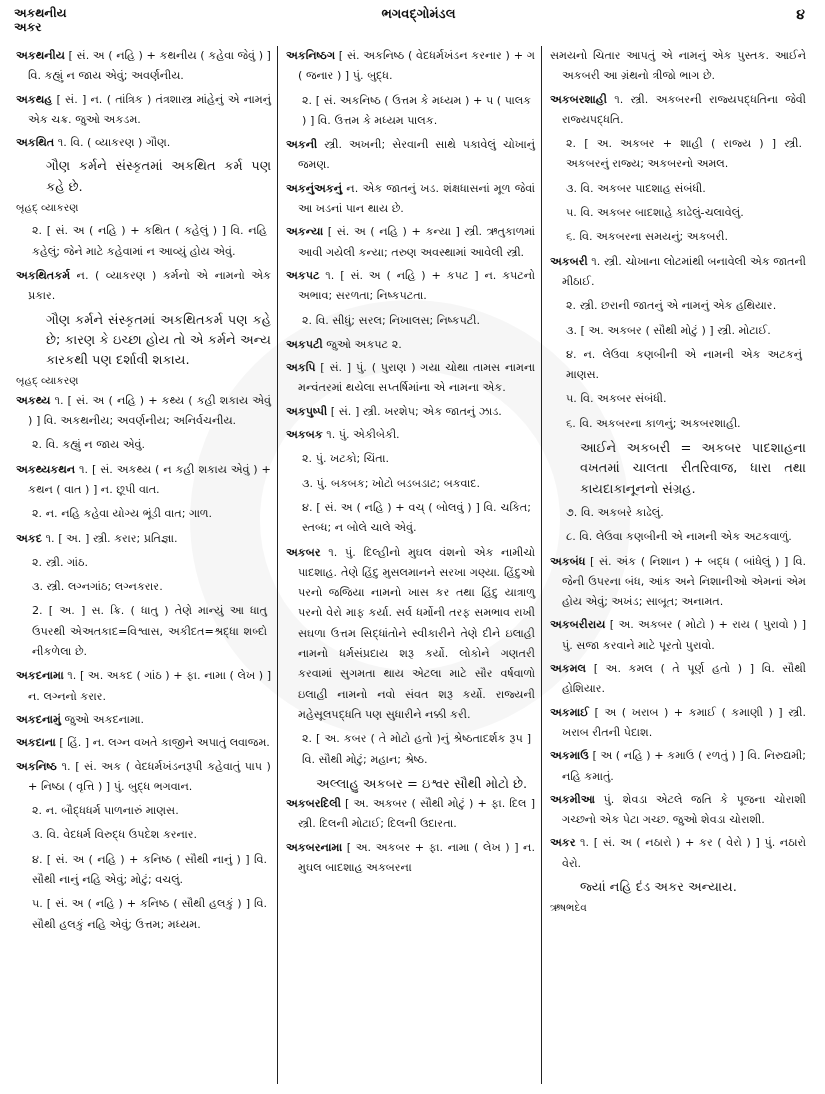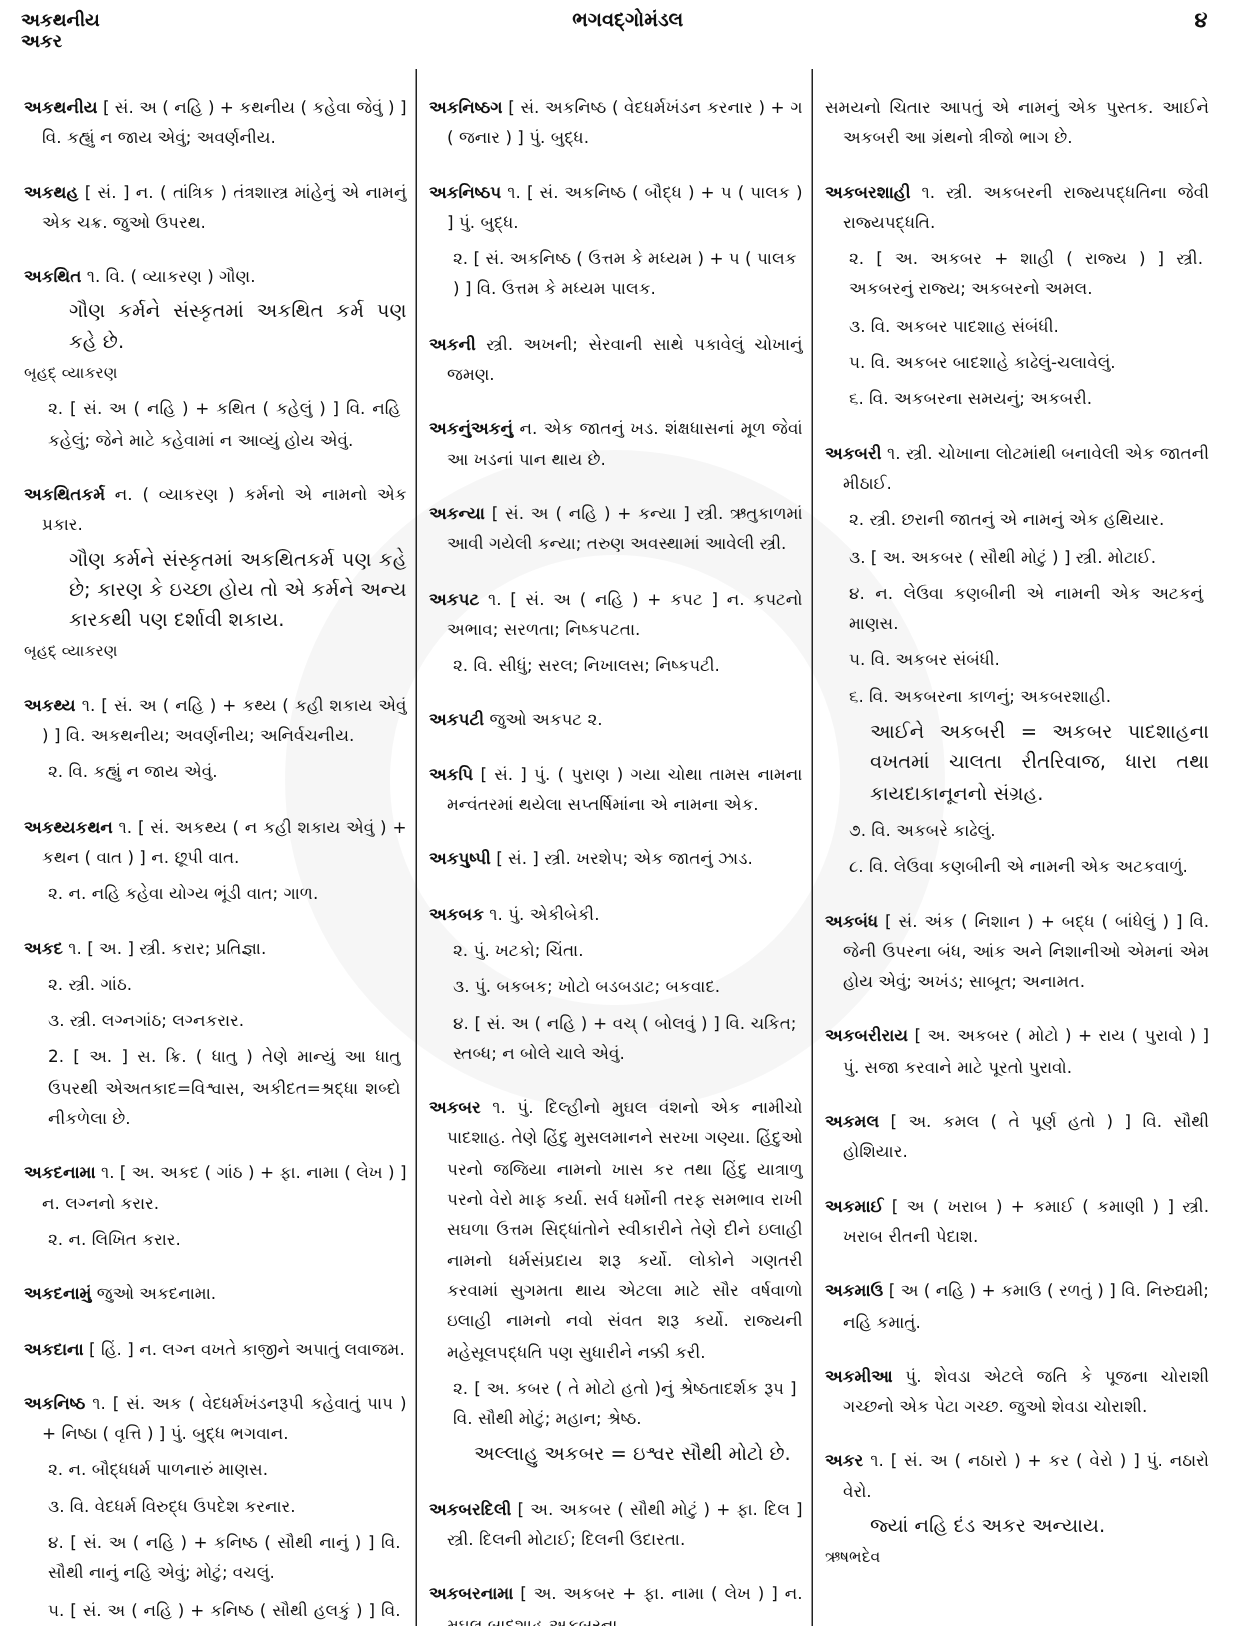--- a/index.html
+++ b/index.html
@@ -24,21 +24,21 @@
     position: absolute; top: 46px; left: 10px; right: 8px; bottom: 10px;
     display: flex;
   }
   .col {
     box-sizing: border-box; padding: 0 6px; overflow: hidden;
     font-size: 11.2px; line-height: 20.3px; text-align: justify;
   }
   .col1 { width: 268px; border-right: 1.5px solid #222; }
   .col2 { width: 264px; border-right: 1.5px solid #222; padding-left: 8px; }
   .col3 { width: 270px; padding-left: 8px; }
-  .entry { margin: 16px 0 3px 0; padding-left: 12px; text-indent: -12px; }
+  .entry { margin: 0 0 3px 0; padding-left: 12px; text-indent: -12px; }
   .hw { font-weight: bold; }
   .sense { padding-left: 12px; margin: 4px; }
   .quote { padding-left: 30px; font-size: 13px; margin: 0; }
   .src { text-align: left; font-size: 10.5px; margin: 0; }
 </style>
 </head>
 <body>
 
 <div class="watermark"></div>
 
@@ -47,49 +47,47 @@
     <div>અકથનીય</div>
     <div>અકર</div>
   </div>
   <div class="title">ભગવદ્ગોમંડલ</div>
   <div class="pageno">૪</div>
 </div>
 
 <div class="cols">
   <div class="col col1">
       <p class="entry"><span class="hw">અકથનીય</span> <span>[ સં. અ ( નહિ ) + કથનીય ( કહેવા જેવું ) ] વિ. કહ્યું ન જાય એવું; અવર્ણનીય.</span></p>
-      <p class="entry"><span class="hw">અકથહ</span> <span>[ સં. ] ન. ( તાંત્રિક ) તંત્રશાસ્ત્ર માંહેનું એ નામનું એક ચક્ર. જુઓ ઉપરથ.</span></p>
+      <p class="entry"><span class="hw">અકથહ</span> <span>[ સં. ] ન. ( તાંત્રિક ) તંત્રશાસ્ત્ર માંહેનું એ નામનું એક ચક્ર. જુઓ અકડમ.</span></p>
       <p class="entry"><span class="hw">અકથિત</span> <span>૧. વિ. ( વ્યાકરણ ) ગૌણ.</span></p>
       <p class="quote">ગૌણ કર્મને સંસ્કૃતમાં અકથિત કર્મ પણ કહે છે.</p>
       <p class="src">બૃહદ્ વ્યાકરણ</p>
       <p class="sense">૨. [ સં. અ ( નહિ ) + કથિત ( કહેલું ) ] વિ. નહિ કહેલું; જેને માટે કહેવામાં ન આવ્યું હોય એવું.</p>
       <p class="entry"><span class="hw">અકથિતકર્મ</span> <span>ન. ( વ્યાકરણ ) કર્મનો એ નામનો એક પ્રકાર.</span></p>
       <p class="quote">ગૌણ કર્મને સંસ્કૃતમાં અકથિતકર્મ પણ કહે છે; કારણ કે ઇચ્છા હોય તો એ કર્મને અન્ય કારકથી પણ દર્શાવી શકાય.</p>
       <p class="src">બૃહદ્ વ્યાકરણ</p>
       <p class="entry"><span class="hw">અકથ્ય</span> <span>૧. [ સં. અ ( નહિ ) + કથ્ય ( કહી શકાય એવું ) ] વિ. અકથનીય; અવર્ણનીય; અનિર્વચનીય.</span></p>
       <p class="sense">૨. વિ. કહ્યું ન જાય એવું.</p>
       <p class="entry"><span class="hw">અકથ્યકથન</span> <span>૧. [ સં. અકથ્ય ( ન કહી શકાય એવું ) + કથન ( વાત ) ] ન. છૂપી વાત.</span></p>
       <p class="sense">૨. ન. નહિ કહેવા યોગ્ય ભૂંડી વાત; ગાળ.</p>
       <p class="entry"><span class="hw">અકદ</span> <span>૧. [ અ. ] સ્ત્રી. કરાર; પ્રતિજ્ઞા.</span></p>
       <p class="sense">૨. સ્ત્રી. ગાંઠ.</p>
       <p class="sense">૩. સ્ત્રી. લગ્નગાંઠ; લગ્નકરાર.</p>
       <p class="sense">2. [ અ. ] સ. ક્રિ. ( ધાતુ ) તેણે માન્યું આ ધાતુ ઉપરથી એઅતકાદ=વિશ્વાસ, અકીદત=શ્રદ્ધા શબ્દો નીકળેલા છે.</p>
       <p class="entry"><span class="hw">અકદનામા</span> <span>૧. [ અ. અકદ ( ગાંઠ ) + ફા. નામા ( લેખ ) ] ન. લગ્નનો કરાર.</span></p>
-      <p class="sense">૨. ન. લિખિત કરાર.</p>
       <p class="entry"><span class="hw">અકદનામું</span> <span>જુઓ અકદનામા.</span></p>
       <p class="entry"><span class="hw">અકદાના</span> <span>[ હિં. ] ન. લગ્ન વખતે કાજીને અપાતું લવાજમ.</span></p>
       <p class="entry"><span class="hw">અકનિષ્ઠ</span> <span>૧. [ સં. અક ( વેદધર્મખંડનરૂપી કહેવાતું પાપ ) + નિષ્ઠા ( વૃત્તિ ) ] પું. બુદ્ધ ભગવાન.</span></p>
       <p class="sense">૨. ન. બૌદ્ધધર્મ પાળનારું માણસ.</p>
       <p class="sense">૩. વિ. વેદધર્મ વિરુદ્ધ ઉપદેશ કરનાર.</p>
       <p class="sense">૪. [ સં. અ ( નહિ ) + કનિષ્ઠ ( સૌથી નાનું ) ] વિ. સૌથી નાનું નહિ એવું; મોટું; વચલું.</p>
       <p class="sense">૫. [ સં. અ ( નહિ ) + કનિષ્ઠ ( સૌથી હલકું ) ] વિ. સૌથી હલકું નહિ એવું; ઉત્તમ; મધ્યમ.</p>
     </div>
   <div class="col col2">
       <p class="entry"><span class="hw">અકનિષ્ઠગ</span> <span>[ સં. અકનિષ્ઠ ( વેદધર્મખંડન કરનાર ) + ગ ( જનાર ) ] પું. બુદ્ધ.</span></p>
-      <p class="entry"><span class="hw">અકનિષ્ઠપ</span> <span>૧. [ સં. અકનિષ્ઠ ( બૌદ્ધ ) + પ ( પાલક ) ] પું. બુદ્ધ.</span></p>
       <p class="sense">૨. [ સં. અકનિષ્ઠ ( ઉત્તમ કે મધ્યમ ) + પ ( પાલક ) ] વિ. ઉત્તમ કે મધ્યમ પાલક.</p>
       <p class="entry"><span class="hw">અકની</span> <span>સ્ત્રી. અખની; સેરવાની સાથે પકાવેલું ચોખાનું જમણ.</span></p>
       <p class="entry"><span class="hw">અકનુંઅકનું</span> <span>ન. એક જાતનું ખડ. શંક્ષધાસનાં મૂળ જેવાં આ ખડનાં પાન થાય છે.</span></p>
       <p class="entry"><span class="hw">અકન્યા</span> <span>[ સં. અ ( નહિ ) + કન્યા ] સ્ત્રી. ઋતુકાળમાં આવી ગયેલી કન્યા; તરુણ અવસ્થામાં આવેલી સ્ત્રી.</span></p>
       <p class="entry"><span class="hw">અકપટ</span> <span>૧. [ સં. અ ( નહિ ) + કપટ ] ન. કપટનો અભાવ; સરળતા; નિષ્કપટતા.</span></p>
       <p class="sense">૨. વિ. સીધું; સરલ; નિખાલસ; નિષ્કપટી.</p>
       <p class="entry"><span class="hw">અકપટી</span> <span>જુઓ અકપટ ૨.</span></p>
       <p class="entry"><span class="hw">અકપિ</span> <span>[ સં. ] પું. ( પુરાણ ) ગયા ચોથા તામસ નામના મન્વંતરમાં થયેલા સપ્તર્ષિમાંના એ નામના એક.</span></p>
       <p class="entry"><span class="hw">અકપુષ્પી</span> <span>[ સં. ] સ્ત્રી. ખરશેપ; એક જાતનું ઝાડ.</span></p>
       <p class="entry"><span class="hw">અકબક</span> <span>૧. પું. એકીબેકી.</span></p>

